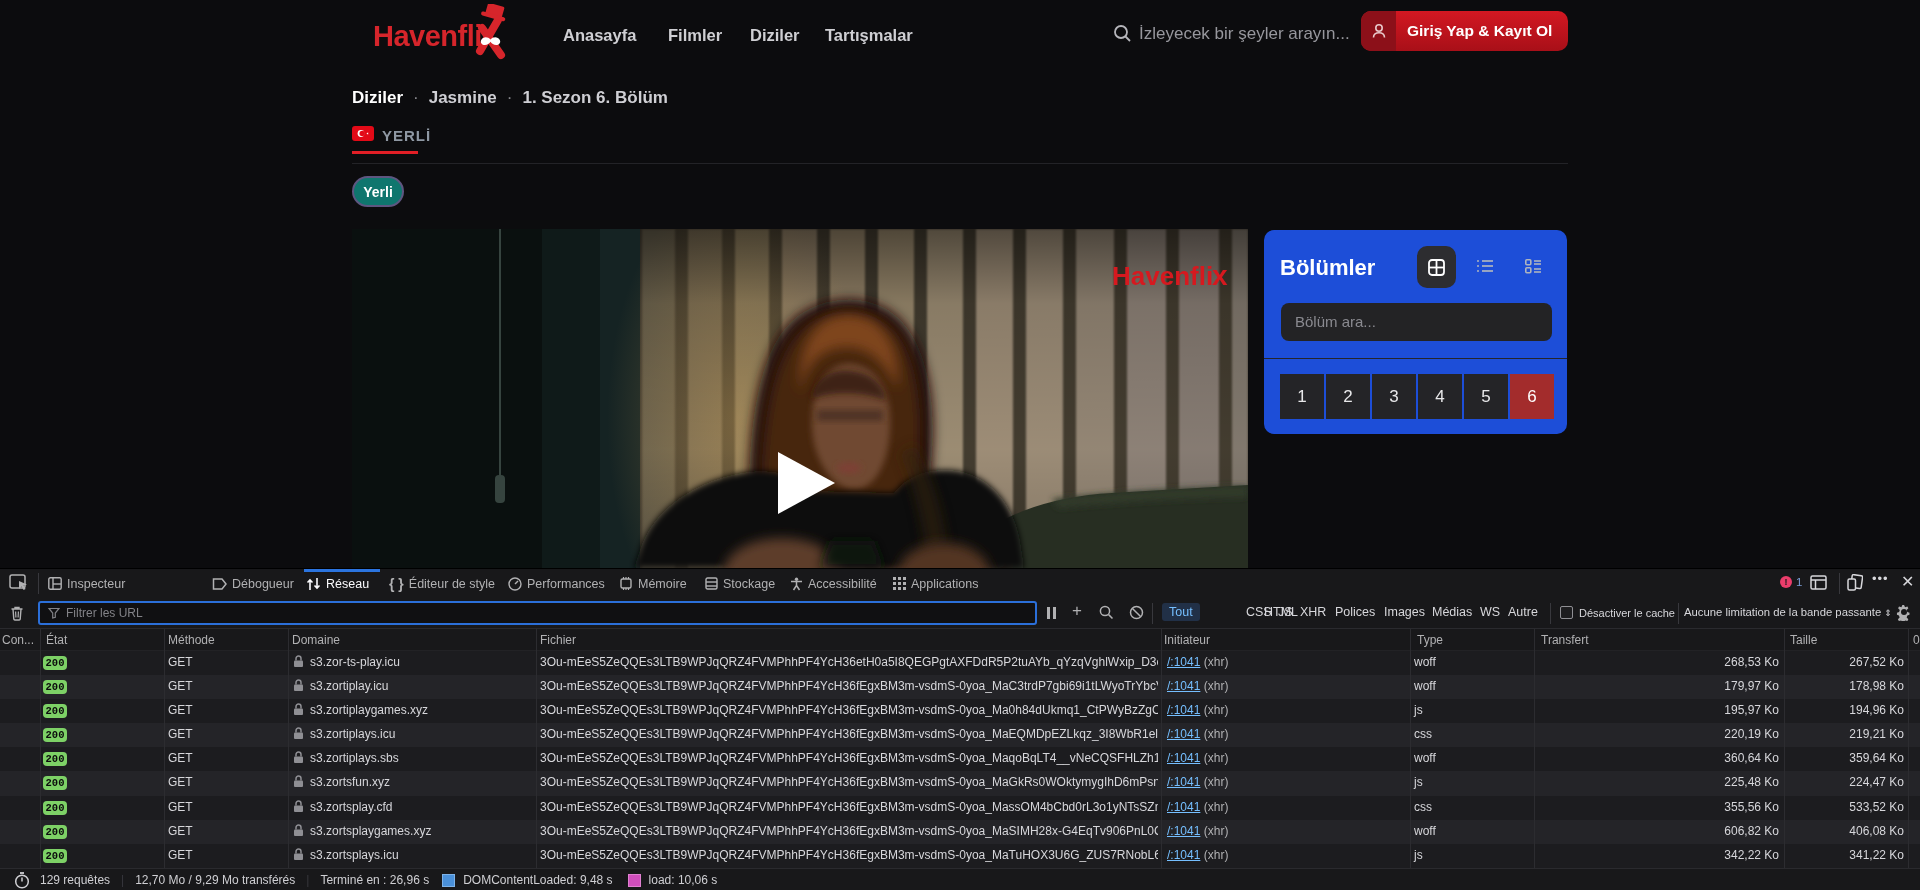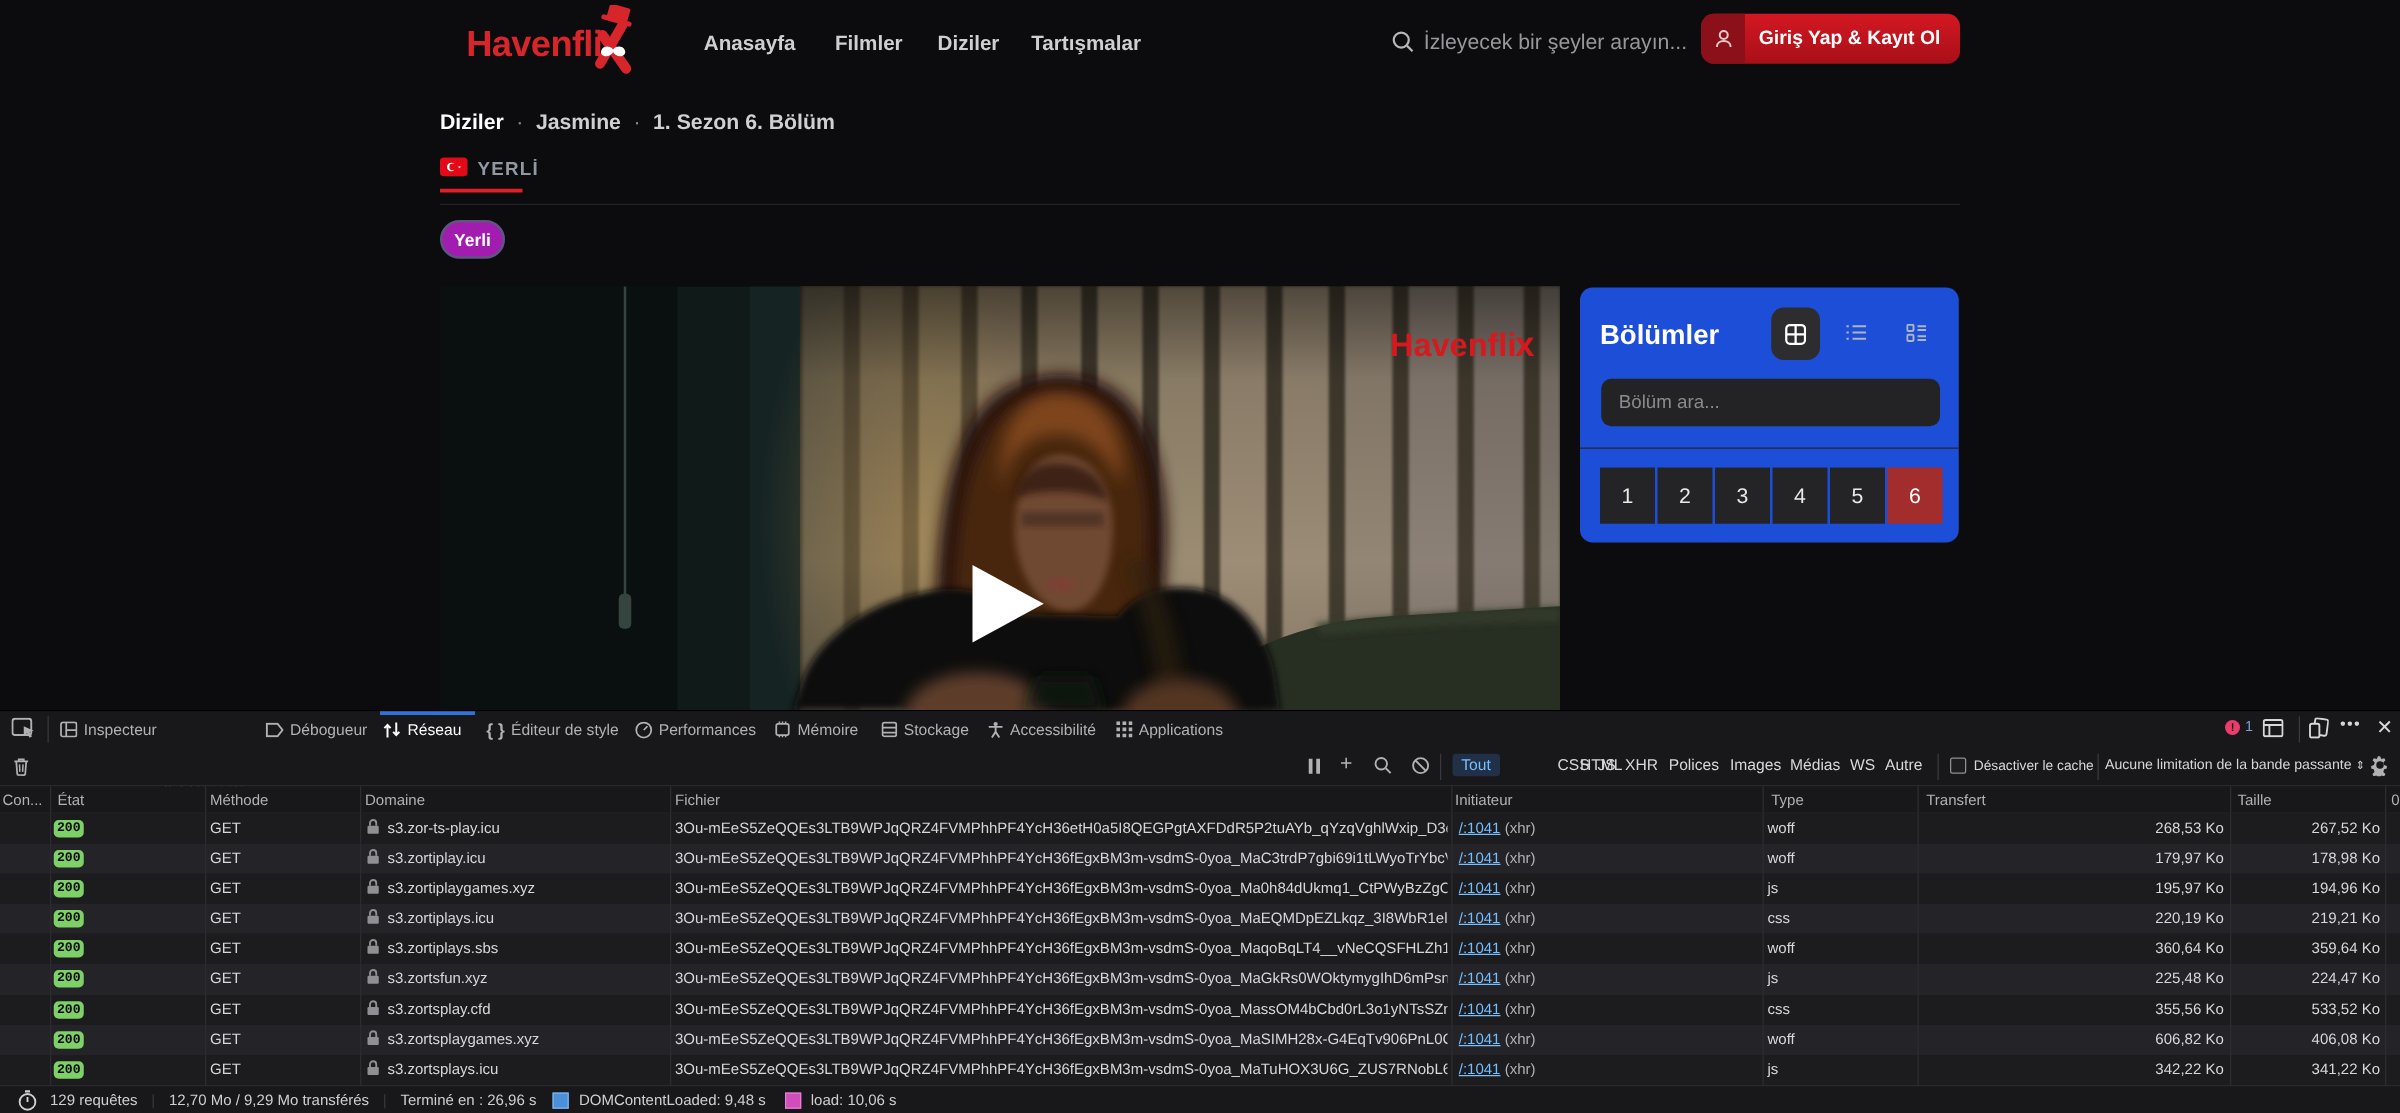--- a/index.html
+++ b/index.html
@@ -22,21 +22,21 @@
   #crumb { position:absolute; left:352px; top:88px; font-size:17px; color:#cfcfd4; font-weight:bold; }
   #crumb .sep { color:#88888d; font-weight:normal; padding:0 10px; }
   #crumb .b1 { color:#fff; }
 
   
   #flag { position:absolute; left:352px; top:126px; width:22px; height:15px; background:#e30a17; border-radius:3px; }
   #tab-yerli { position:absolute; left:382px; top:127px; color:#8f98a3; font-size:15px; font-weight:bold; letter-spacing:1px; }
   #tab-underline { position:absolute; left:352px; top:151px; width:66px; height:3px; background:#e21f26; }
   #tab-sep { position:absolute; left:352px; top:163px; width:1216px; height:1px; background:#232327; }
   #pill-yerli { position:absolute; left:352px; top:176px; width:52px; height:31px; border-radius:16px;
-    background:#a21caf; border:2px solid #5e5680; color:#fff; font-size:14px; font-weight:bold;
+    background:#0f766e; border:2px solid #5e5680; color:#fff; font-size:14px; font-weight:bold;
     display:flex; align-items:center; justify-content:center; }
 
   
   #video { position:absolute; left:352px; top:229px; width:896px; height:339px; overflow:hidden; background:#0a0c0b; }
 
   
   #panel { position:absolute; left:1264px; top:230px; width:303px; height:204px; background:#1d4ed8; border-radius:10px; }
   #panel-title { position:absolute; left:16px; top:25px; color:#fff; font-size:22px; font-weight:bold; }
   #btn-grid { position:absolute; left:153px; top:16px; width:39px; height:42px; background:#2d2d30; border-radius:10px;
     display:flex; align-items:center; justify-content:center; }
@@ -327,20 +327,23 @@
       </svg>
     <div class="abs" style="left:1872px;top:2px;color:#d7d7db;font-size:13px;letter-spacing:1px;">•••</div>
     <div class="abs" style="left:1901px;top:3px;color:#d7d7db;font-size:16px;">✕</div>
   </div>
   <div id="dt-filterrow">
     <svg class="abs" style="left:10px;top:7px;" width="14" height="16" viewBox="0 0 14 16">
         <path d="M1.5 4h11M5 4V2.5h4V4M3 4l0.8 10.2a1 1 0 0 0 1 0.8h4.4a1 1 0 0 0 1-0.8L11 4" fill="none" stroke="#b1b1b3" stroke-width="1.4"></path>
         <line x1="5.6" y1="6.5" x2="5.9" y2="12.5" stroke="#b1b1b3" stroke-width="1.2"></line>
         <line x1="8.4" y1="6.5" x2="8.1" y2="12.5" stroke="#b1b1b3" stroke-width="1.2"></line>
       </svg>
+    <div id="dt-filter-input"><svg style="vertical-align:-2px;margin-right:6px;" width="12" height="12" viewBox="0 0 12 12">
+          <path d="M1 1.5h10L7.3 6v4.2L4.7 11V6z" fill="none" stroke="#828287" stroke-width="1.2"></path>
+        </svg>Filtrer les URL</div>
     <div class="abs" style="left:1047px;top:9px;width:3px;height:12px;background:#b1b1b3;"></div>
       <div class="abs" style="left:1053px;top:9px;width:3px;height:12px;background:#b1b1b3;"></div>
     <div class="abs" style="left:1072px;top:3px;color:#b1b1b3;font-size:17px;">+</div>
     <svg class="abs" style="left:1099px;top:7px;" width="15" height="15" viewBox="0 0 15 15">
         <circle cx="6" cy="6" r="4.6" fill="none" stroke="#b1b1b3" stroke-width="1.5"></circle>
         <line x1="9.6" y1="9.6" x2="13.5" y2="13.5" stroke="#b1b1b3" stroke-width="1.5"></line>
       </svg>
     <svg class="abs" style="left:1129px;top:7px;" width="15" height="15" viewBox="0 0 15 15">
         <circle cx="7.5" cy="7.5" r="6" fill="none" stroke="#b1b1b3" stroke-width="1.5"></circle>
         <line x1="3.2" y1="3.2" x2="11.8" y2="11.8" stroke="#b1b1b3" stroke-width="1.5"></line>

